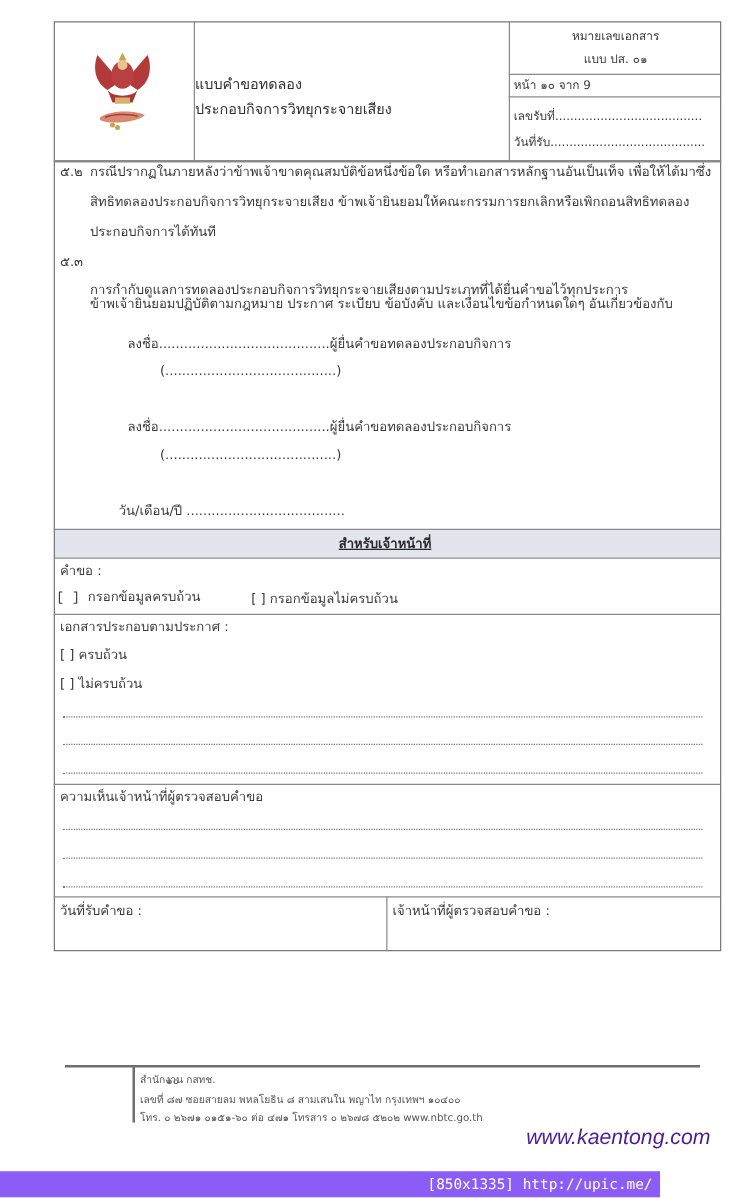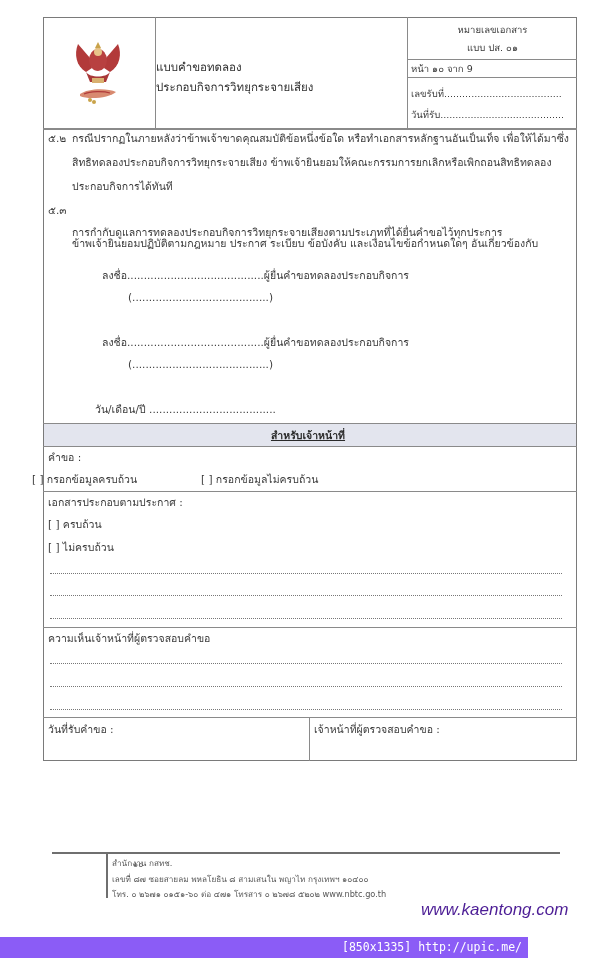--- a/index.html
+++ b/index.html
@@ -77,21 +77,21 @@
 <div class="abs txt" style="left:102px; top:337px;">ลงชื่อ.........................................ผู้ยื่นคำขอทดลองประกอบกิจการ</div>
 <div class="abs txt" style="left:128px; top:359px;">(.........................................)</div>
 <div class="abs txt" style="left:95px; top:404px;text-align:right;">วัน/เดือน/ปี ......................................</div>
 
 <div class="hline" style="left:43px; top:423px; width:534px;"></div>
 <div class="band"></div>
 <div class="abs txt center u" style="left:44px; top:430px; width:528px;">สำหรับเจ้าหน้าที่</div>
 <div class="hline" style="left:43px; top:446px; width:534px;"></div>
 
 <div class="abs txt" style="left:48px; top:452px;">คำขอ :</div>
-<div class="abs txt" style="left:32px; top:474px;">[   ] กรอกข้อมูลครบถ้วน</div>
+<div class="abs txt" style="left:45px; top:474px;font-family:Liberation Mono, monospace;">[   ] กรอกข้อมูลครบถ้วน</div>
 <div class="abs txt" style="left:201px; top:474px;">[   ] กรอกข้อมูลไม่ครบถ้วน</div>
 <div class="hline" style="left:43px; top:491px; width:534px;"></div>
 
 <div class="abs txt" style="left:48px; top:497px;">เอกสารประกอบตามประกาศ :</div>
 <div class="abs txt" style="left:48px; top:519px;">[   ] ครบถ้วน</div>
 <div class="abs txt" style="left:48px; top:542px;">[   ] ไม่ครบถ้วน</div>
 <div class="dotted-line" style="left:50px; top:573px; width:512px;"></div>
 <div class="dotted-line" style="left:50px; top:595px; width:512px;"></div>
 <div class="dotted-line" style="left:50px; top:618px; width:512px;"></div>
 <div class="hline" style="left:43px; top:627px; width:534px;"></div>

